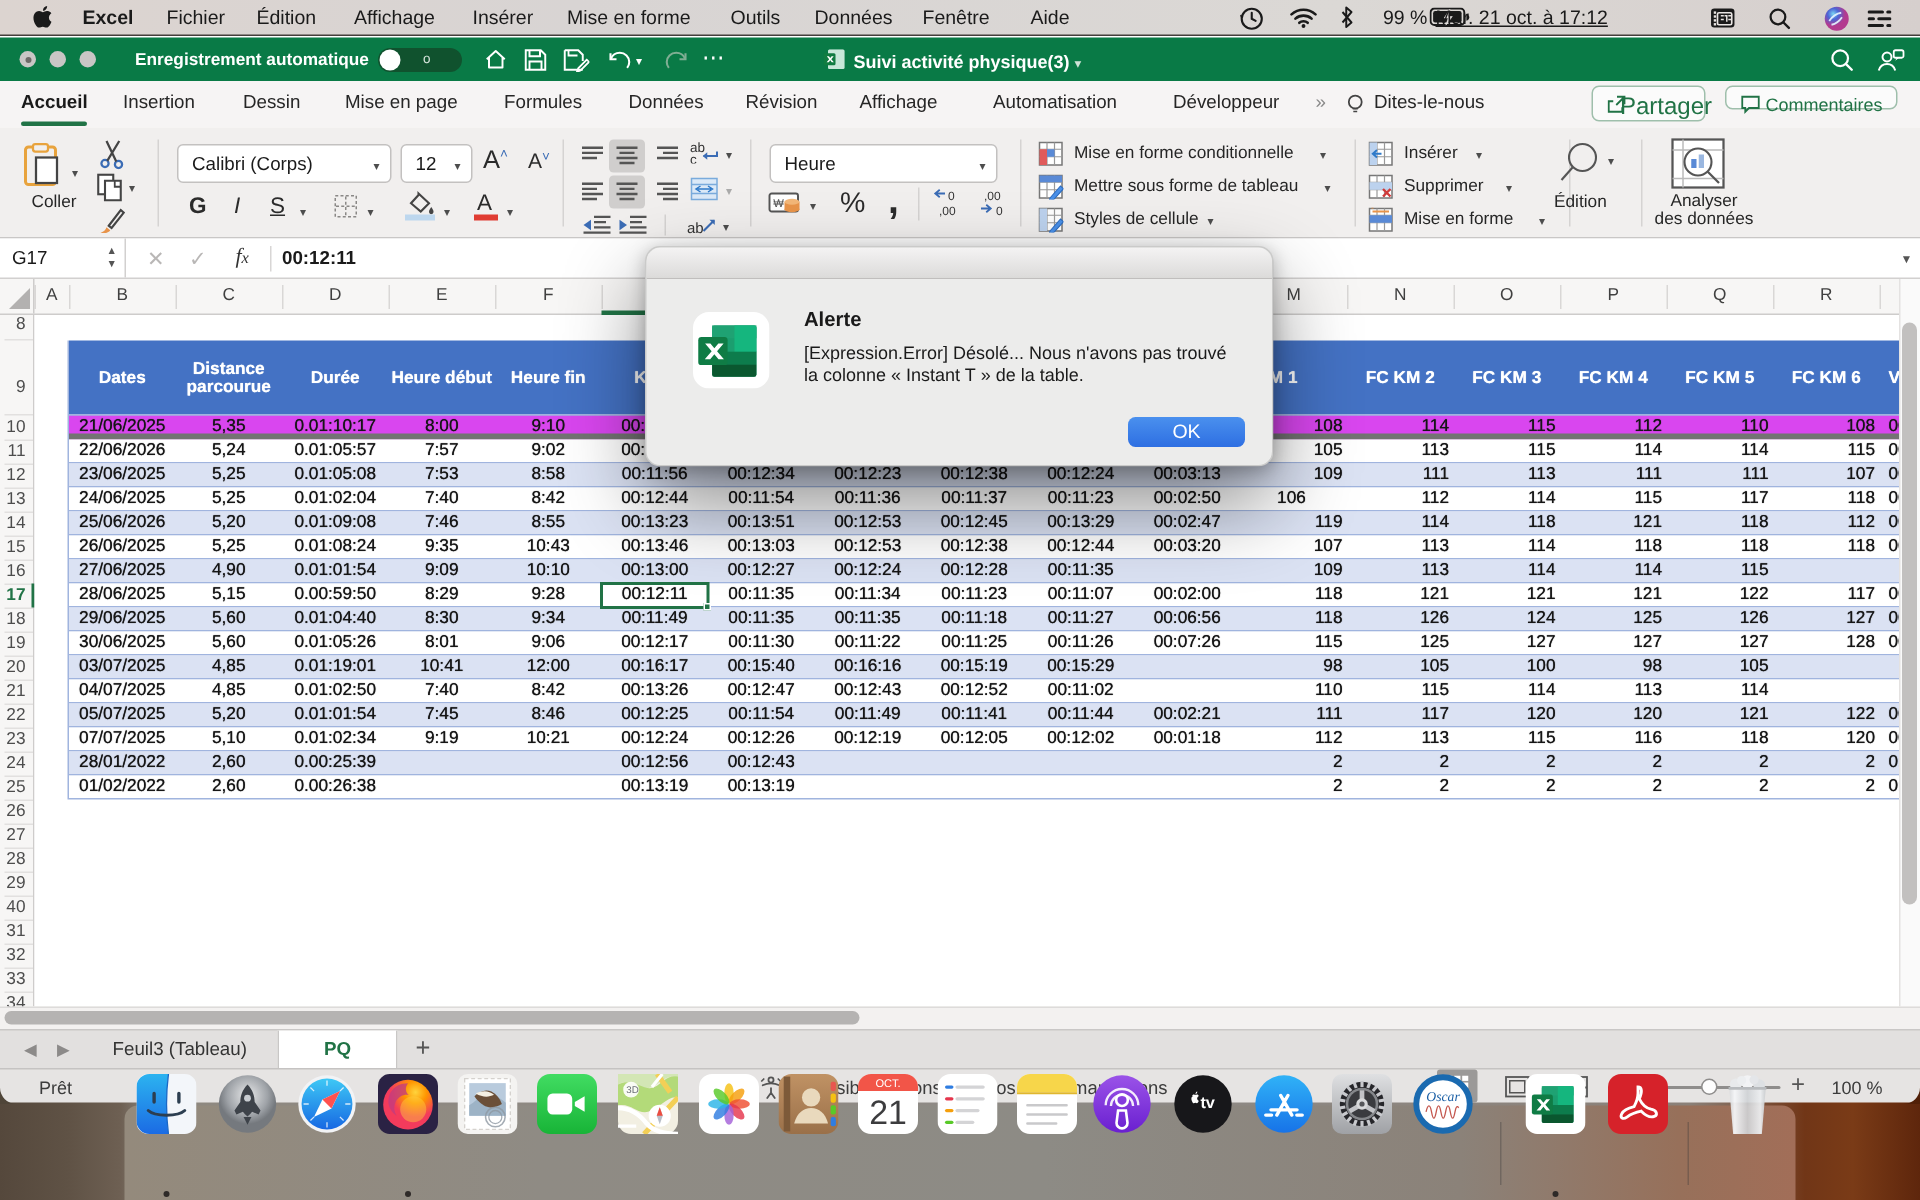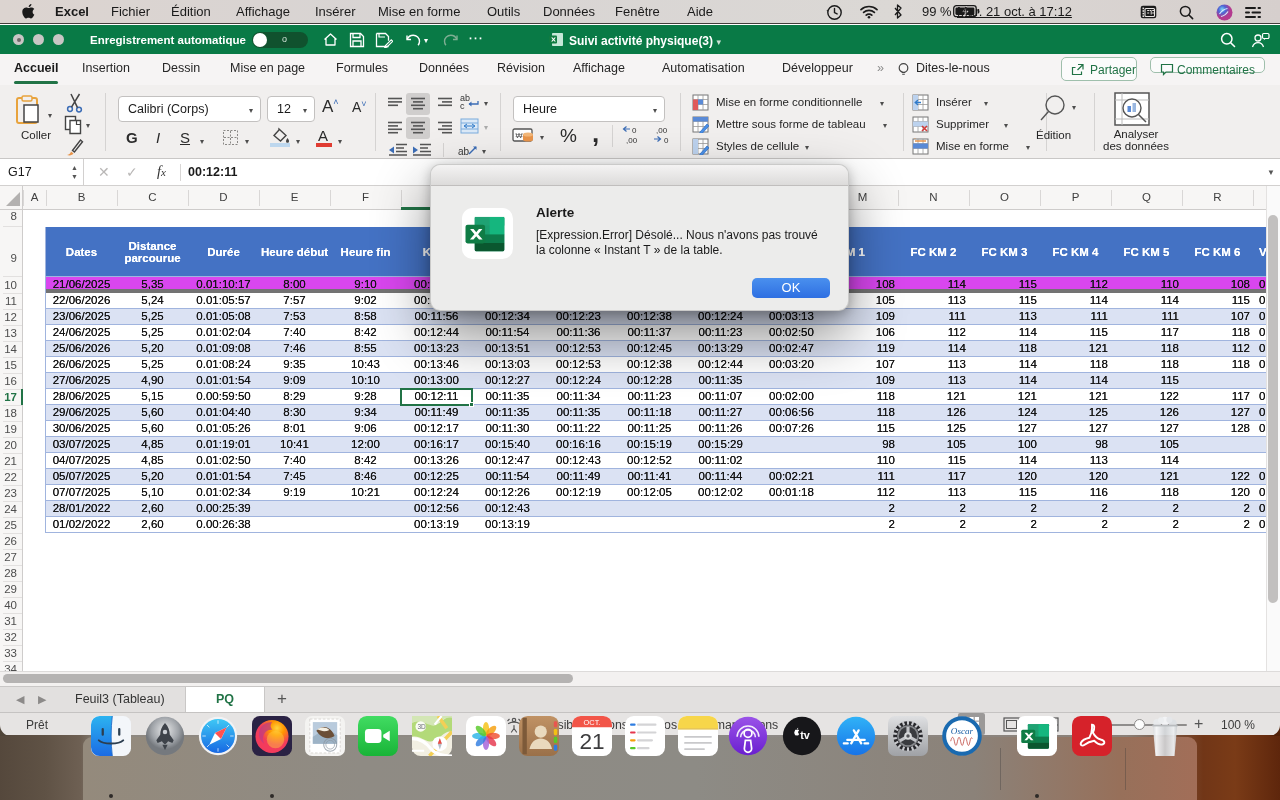--- a/index.html
+++ b/index.html
@@ -188,21 +188,21 @@
 <div class="a" style="left:897px;top:8px"><svg width="13" height="16" viewBox="0 0 13 16">
         <circle cx="6.5" cy="6" r="4.3" fill="none" stroke="#444" stroke-width="1.2"></circle>
         <path d="M4.8 10.5h3.4M5.2 12.3h2.6" stroke="#444" stroke-width="1.1"></path>
       </svg></div>
 <div class="rtab" style="left:916px">Dites-le-nous</div>
 <div class="a" style="left:1061px;top:3px;width:76px;height:24px;border:1px solid #9fbfac;border-radius:5px;background:#fbfbfb">
       <span style="position:absolute;left:9px;top:5px"><svg width="14" height="13" viewBox="0 0 14 13">
           <path d="M4.5 4.5h-3v7h9v-3" fill="none" stroke="#217346" stroke-width="1.2"></path>
           <path d="M7 1.5h5v5M12 1.5L6.5 7" fill="none" stroke="#217346" stroke-width="1.2"></path>
         </svg></span>
-      <span style="position:absolute;left:28px;top:5px;color:#217346;font-size:12px">Partager</span>
+      <span style="position:absolute;left:18px;top:5px;color:#217346;font-size:16px">Partager</span>
     </div>
 <div class="a" style="left:1150px;top:3px;width:115px;height:16px;border:1px solid #9fbfac;border-radius:5px;background:#fbfbfb">
       <span style="position:absolute;left:9px;top:5px"><svg width="14" height="13" viewBox="0 0 14 13">
           <path d="M1.5 1.5h11v7.5H6l-2.5 2.5V9H1.5z" fill="none" stroke="#217346" stroke-width="1.2"></path>
         </svg></span>
       <span style="position:absolute;left:26px;top:5px;color:#217346;font-size:12px">Commentaires</span>
     </div>
 </div>
 <div id="ribbon" class="a">
 <div class="a" style="left:14px;top:10px"><svg width="26" height="30" viewBox="0 0 26 30">
@@ -622,21 +622,21 @@
 <span>5,25</span>
 <span>0.01:02:04</span>
 <span>7:40</span>
 <span>8:42</span>
 <span>00:12:44</span>
 <span>00:11:54</span>
 <span>00:11:36</span>
 <span>00:11:37</span>
 <span>00:11:23</span>
 <span>00:02:50</span>
-<span style="text-align:right;padding-right:3px">106</span>
+<span style="padding-right:3px">106</span>
 <span style="text-align:right;padding-right:3px">112</span>
 <span style="text-align:right;padding-right:3px">114</span>
 <span style="text-align:right;padding-right:3px">115</span>
 <span style="text-align:right;padding-right:3px">117</span>
 <span style="text-align:right;padding-right:3px">118</span>
 <span style="text-align:left;padding-left:6px">00:11</span>
 </div>
 <div class="trow" style="left:46px;top:341px;width:1234px;height:16px;background:#dbe2f3;border-bottom:1px solid #a0b4de;line-height:17px">
 <span>25/06/2026</span>
 <span>5,20</span>

